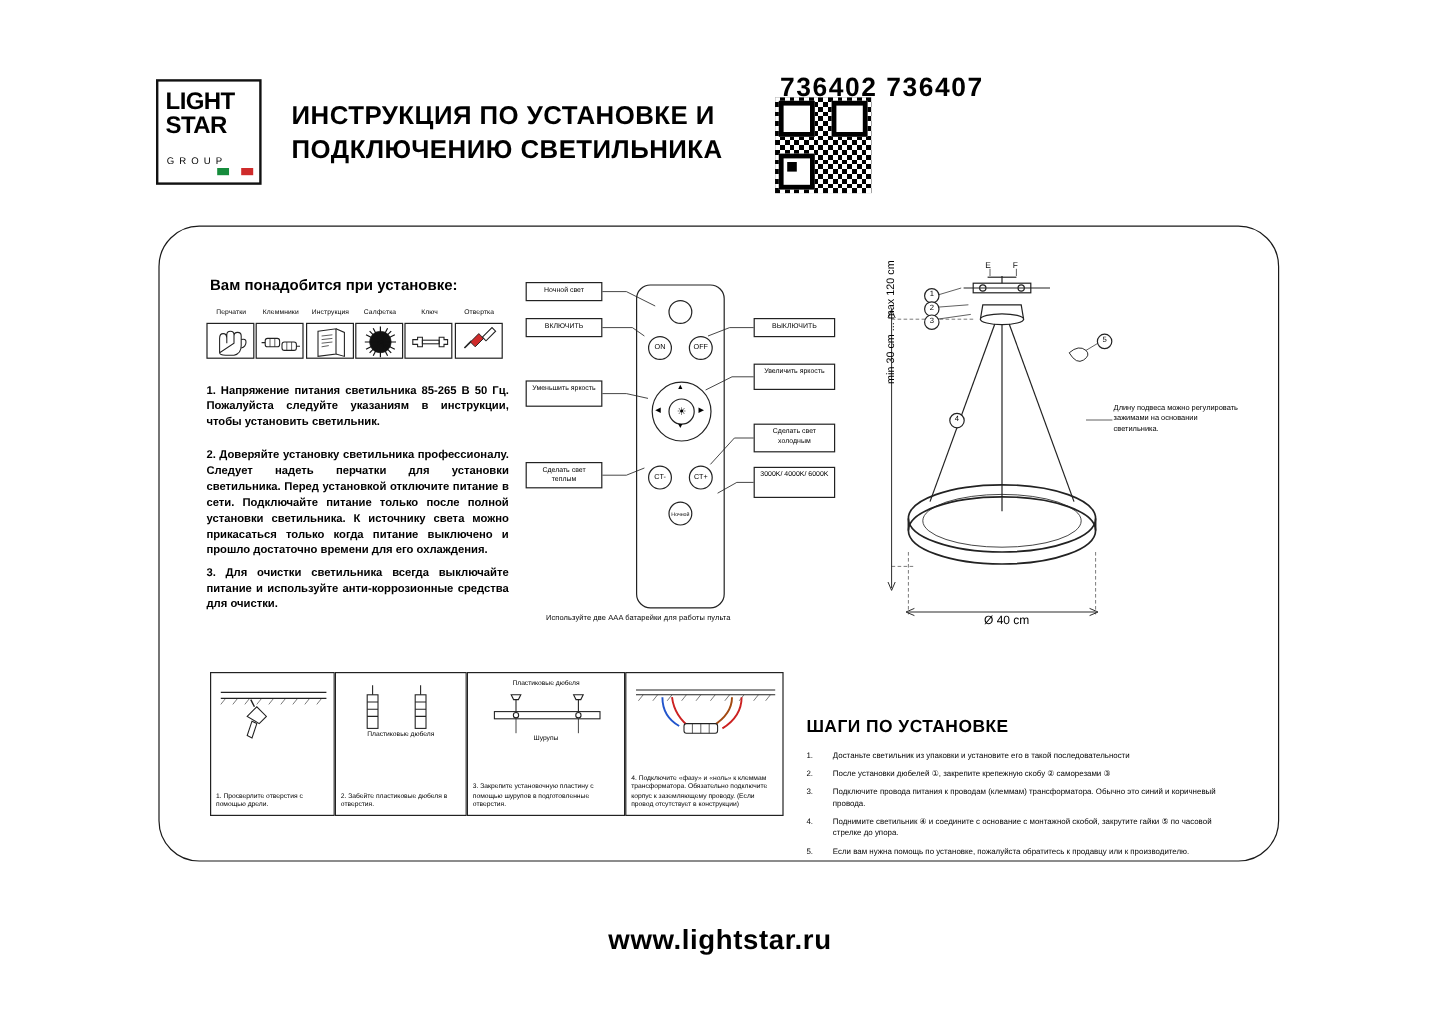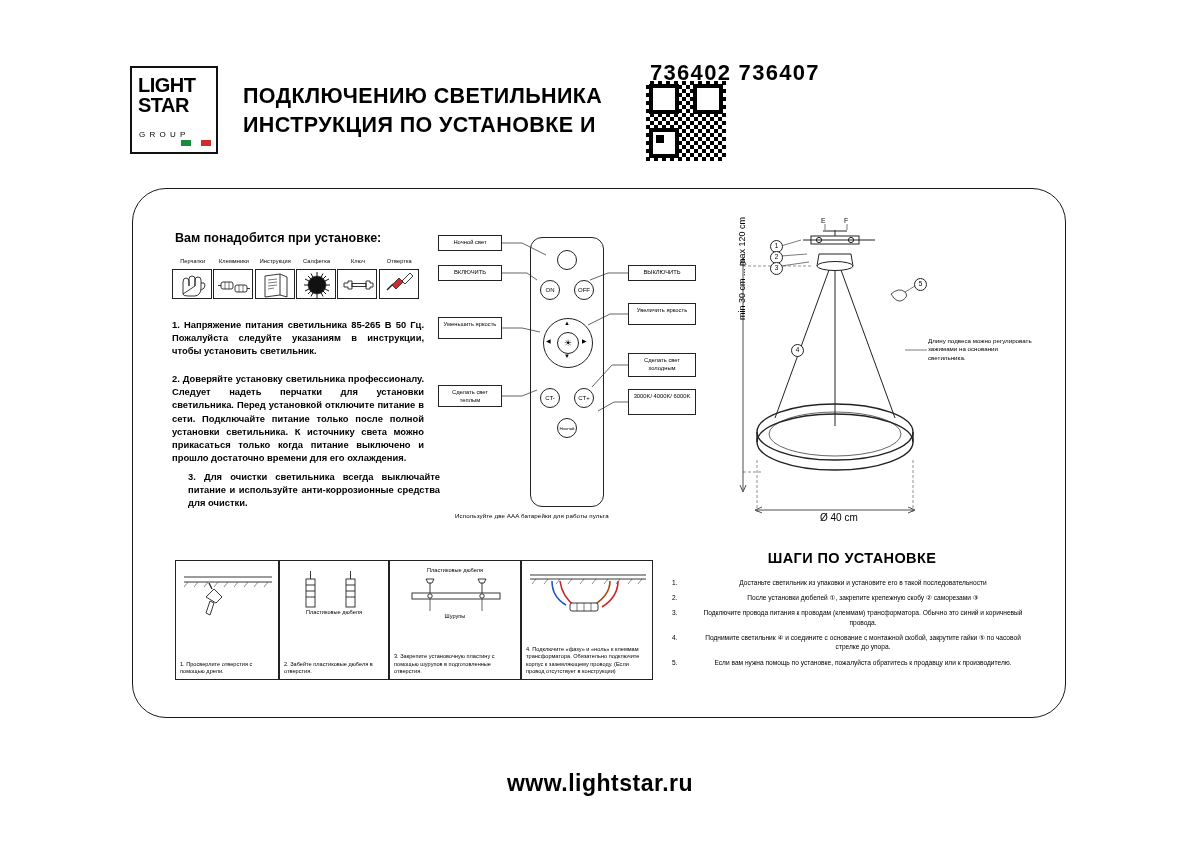--- a/index.html
+++ b/index.html
@@ -190,21 +190,21 @@
     position: absolute;
     left: 172px;
     width: 252px;
     font-size: 9.4px;
     line-height: 13.2px;
     font-weight: bold;
     text-align: justify;
   }
   #para1 { top: 318px; }
   #para2 { top: 372px; }
-  #para3 { top: 470px; margin-left: 16px; }
+  #para3 { top: 470px; }
 
   
   .remote-area {
     position: absolute;
     left: 430px;
     top: 225px;
     width: 270px;
     height: 305px;
   }
   .remote {
@@ -316,23 +316,22 @@
     font-size: 5.6px;
     text-align: center;
     width: 100%;
     left: 0;
   }
 
   
   .install {
     position: absolute;
     left: 672px;
-    top: 550px;
+    top: 598px;
     width: 360px;
-    text-align: center;
   }
   .install h3 {
     margin: 0 0 12px 0;
     font-size: 14.5px;
     font-weight: bold;
     letter-spacing: 0.4px;
   }
   .install ol {
     margin: 0;
     padding: 0;
@@ -377,22 +376,22 @@
       </div>
       <div class="logo-group">G R O U P</div>
       <div class="logo-flag">
         <i class="flag-g"></i>
           <i class="flag-w"></i>
           <i class="flag-r"></i>
       </div>
     </div>
 
     <div class="title-block">
+      <div class="title-line">ИНСТРУКЦИЯ ПО УСТАНОВКЕ И</div>
       <div class="title-line">ПОДКЛЮЧЕНИЮ СВЕТИЛЬНИКА</div>
-      <div class="title-line">ИНСТРУКЦИЯ ПО УСТАНОВКЕ И</div>
     </div>
 
     <div class="codes">736402  736407</div>
     <div class="qr">
         <div class="qr-eye3"></div>
       </div>
 
   </div>
 
   <div class="panel"></div>

